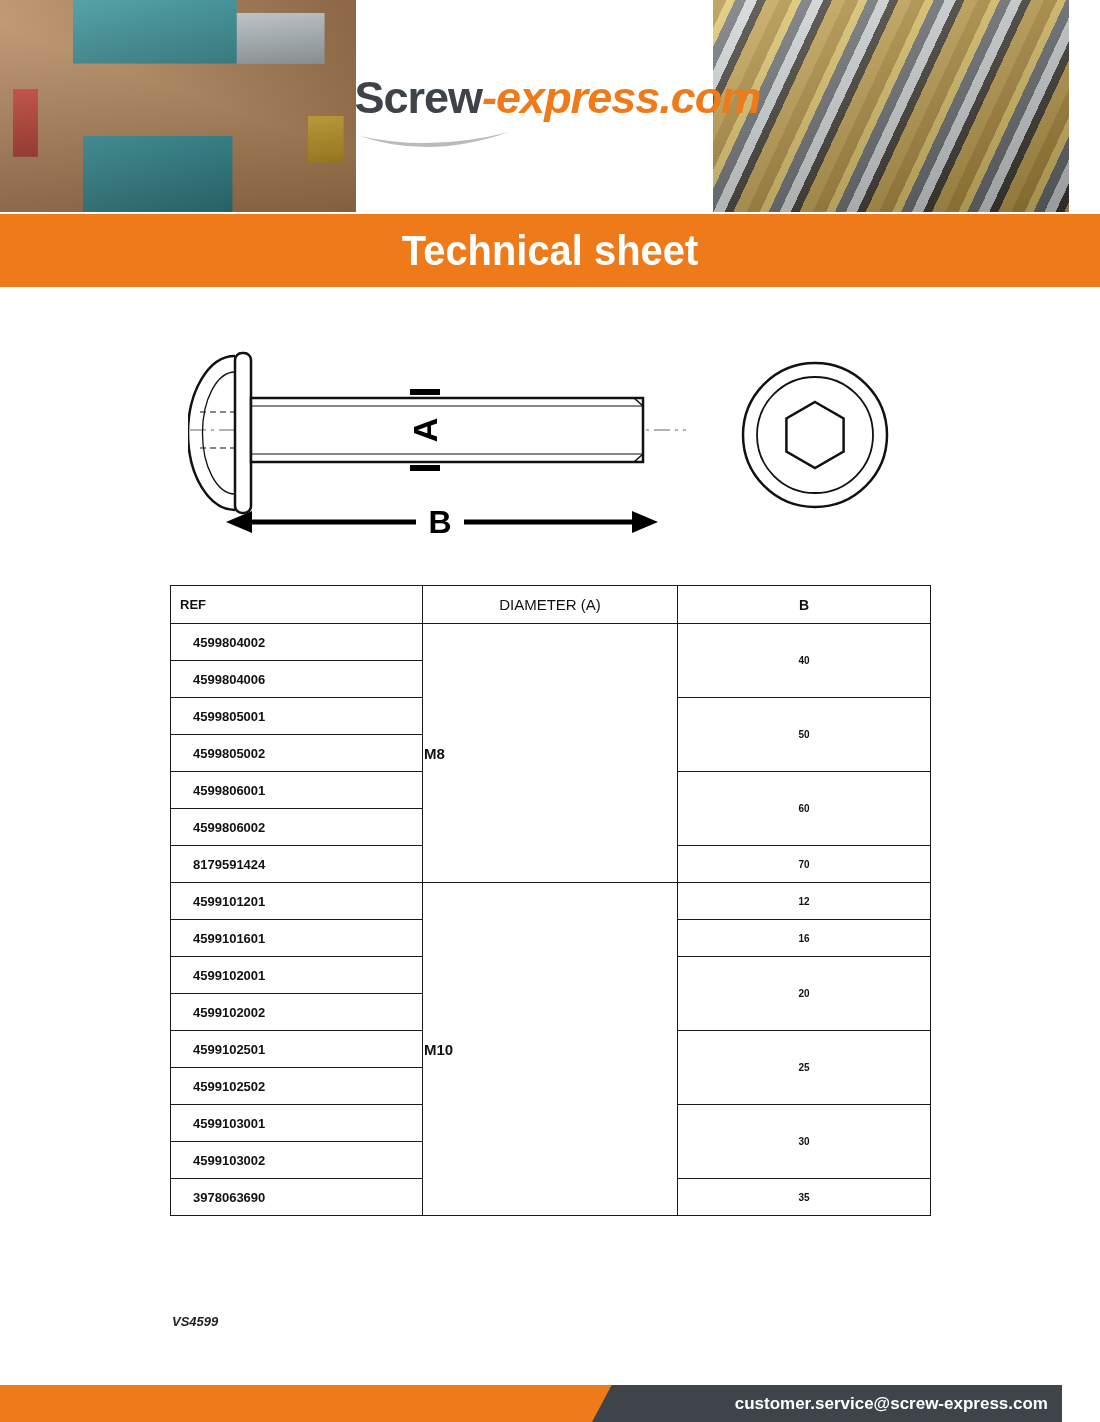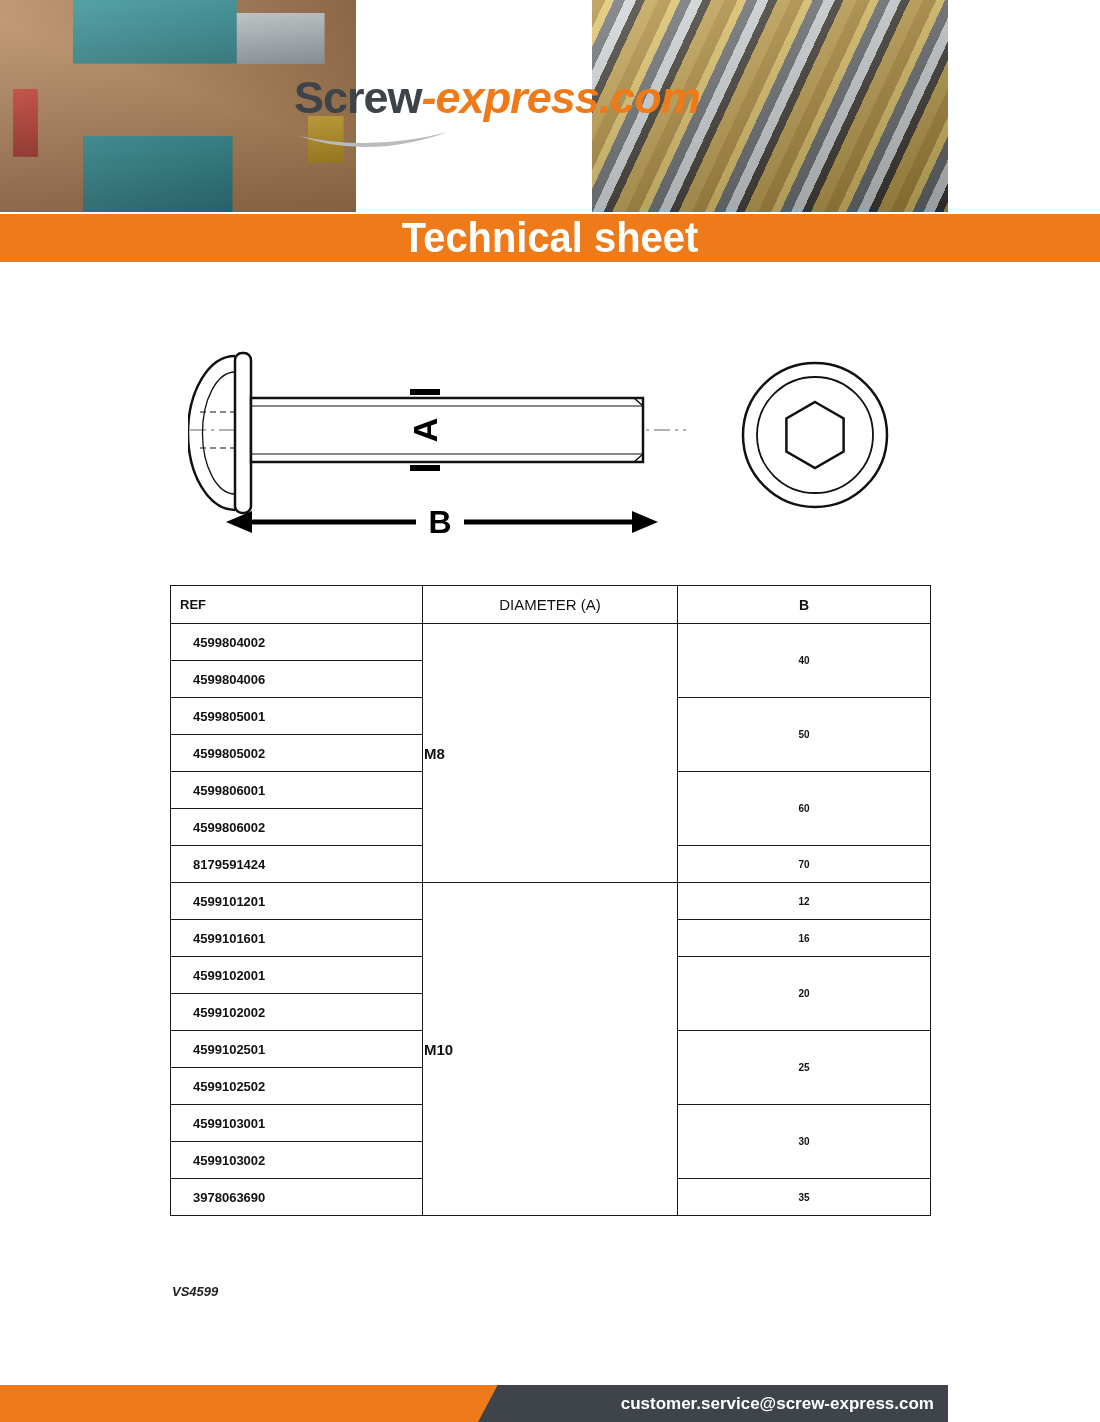--- a/index.html
+++ b/index.html
@@ -6,21 +6,21 @@
   html, body { margin: 0; padding: 0; }
   body {
     width: 1100px; height: 1422px;
     position: relative;
     background: #ffffff;
     font-family: "Liberation Sans", sans-serif;
     overflow: hidden;
   }
 
   
-  .header { position: absolute; top: 0; left: 0; width: 948px; height: 212px; background: #fff; }
+  .header { position: absolute; top: 0; left: 0; width: 1069px; height: 212px; background: #fff; }
 
   .photo { position: absolute; top: 0; height: 212px; width: 356px; }
   .photo-left {
     left: 0;
     background-color: #a97a4e;
     background-image:
       linear-gradient(135deg, rgba(255,255,255,.18), rgba(0,0,0,.22)),
       linear-gradient(#37969b,#2c7d84),
       linear-gradient(#cdd3d6,#96a0a6),
       linear-gradient(#2f8a90,#256e75),
@@ -46,21 +46,21 @@
     width: 360px; text-align: left; white-space: nowrap;
   }
   .logo-line { font-size: 45px; font-weight: bold; letter-spacing: -1px; }
   .logo-part1 { color: #3d4349; }
   .logo-part2 { color: #EE7A1A; font-style: italic; }
   .logo-swoosh { position: absolute; left: 2px; top: 56px; }
 
   
   .banner {
     position: absolute; top: 214px; left: 0;
-    width: 1100px; height: 48px;
+    width: 1100px; height: 73px;
     background: #EE7A1A;
     display: flex; align-items: center; justify-content: center;
   }
   .banner-title {
     color: #ffffff; font-size: 42px; font-weight: bold;
     letter-spacing: 0px; transform: scaleX(.95);
   }
 
   
   .drawing { position: absolute; top: 340px; left: 0; width: 1100px; height: 230px; }
@@ -82,26 +82,26 @@
   .spec-table td { height: 37px; }
   th.ref-h  { text-align: left; padding-left: 9px; font-weight: bold; font-size: 13px; color: #111; }
   th.dia-h  { text-align: center; font-weight: normal; font-size: 15px; color: #111; }
   th.b-h    { text-align: center; font-weight: bold; font-size: 14px; color: #111; }
   td.ref-cell { text-align: left; padding-left: 22px; font-weight: bold; font-size: 13px; color: #111; }
   td.dia-cell { text-align: left; font-weight: bold; font-size: 15px; color: #111; }
   td.b-cell   { text-align: center; font-weight: bold; font-size: 10px; color: #111; }
 
   
   .footnote {
-    position: absolute; top: 1284px; left: 172px;
+    position: absolute; top: 1314px; left: 172px;
     font-size: 13px; font-weight: bold; font-style: italic; color: #222;
   }
   .bottom-bar {
     position: absolute; left: 0; bottom: 0;
-    width: 948px; height: 37px;
+    width: 1062px; height: 37px;
     background: #EE7A1A; overflow: hidden;
   }
   .bottom-gray {
     position: absolute; right: -10px; top: 0; height: 37px; width: 480px;
     background: #3e4449;
     transform: skewX(-28deg);
     transform-origin: bottom right;
   }
   .bottom-email {
     position: absolute; right: 14px; top: 50%; transform: translateY(-50%);

